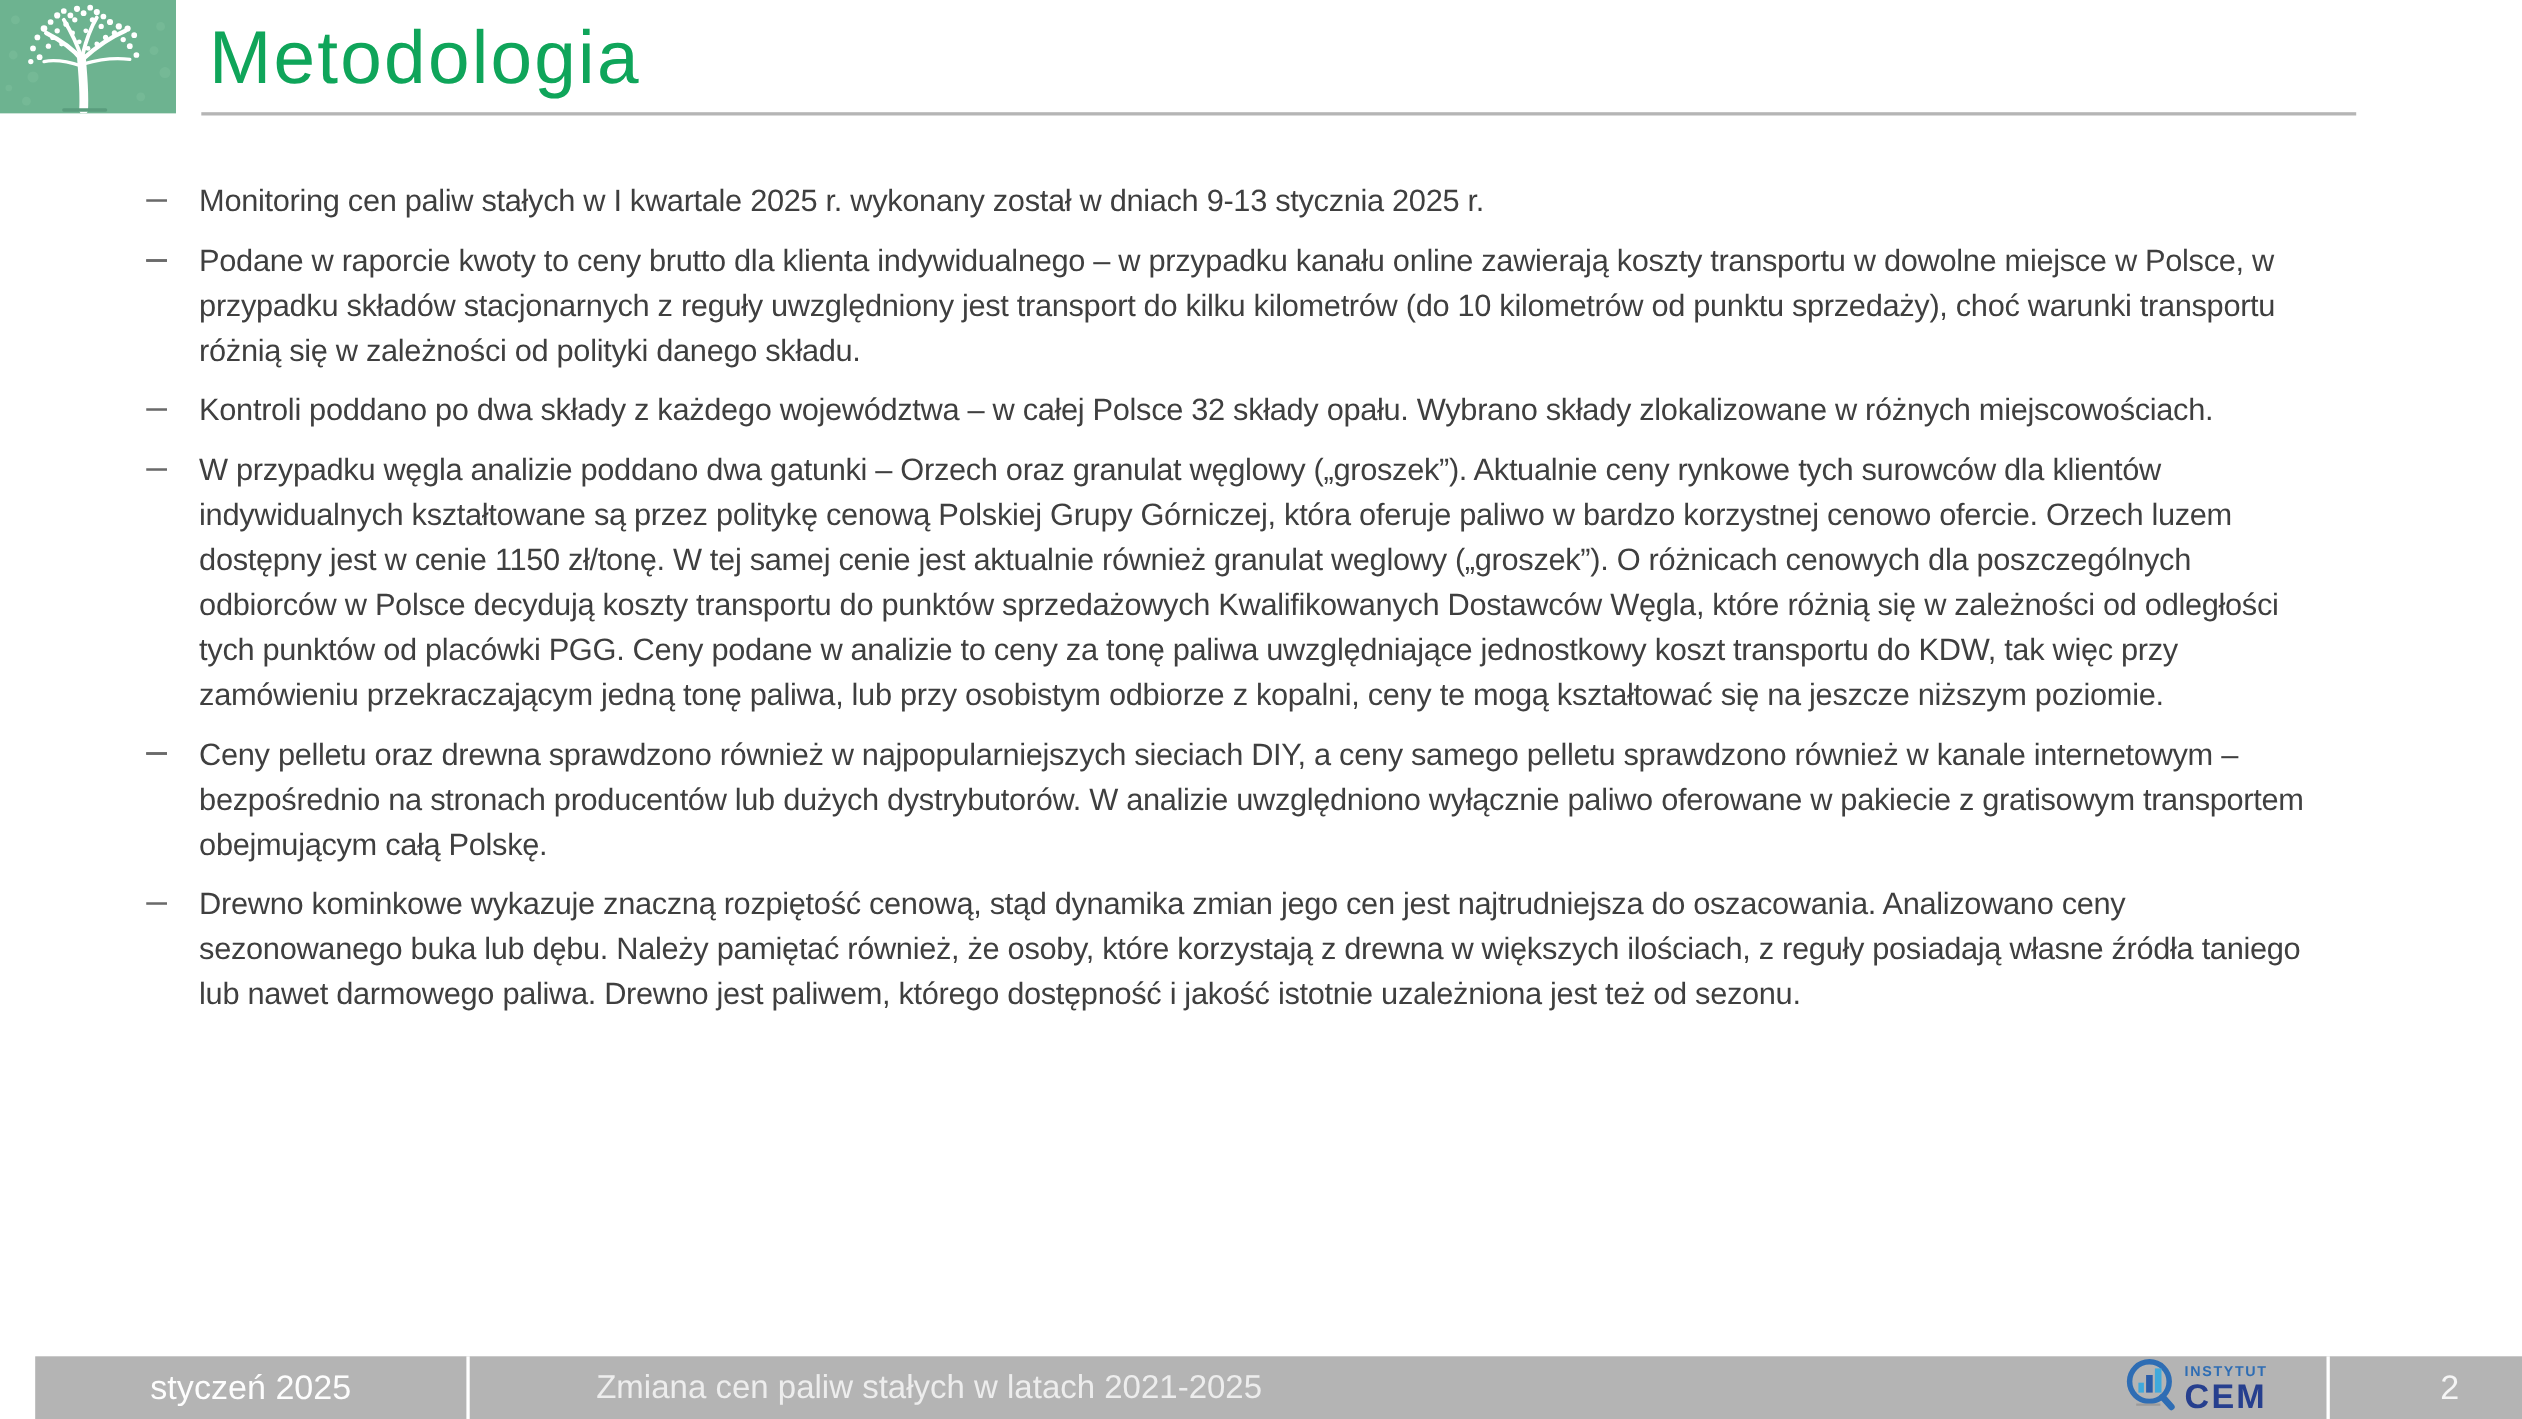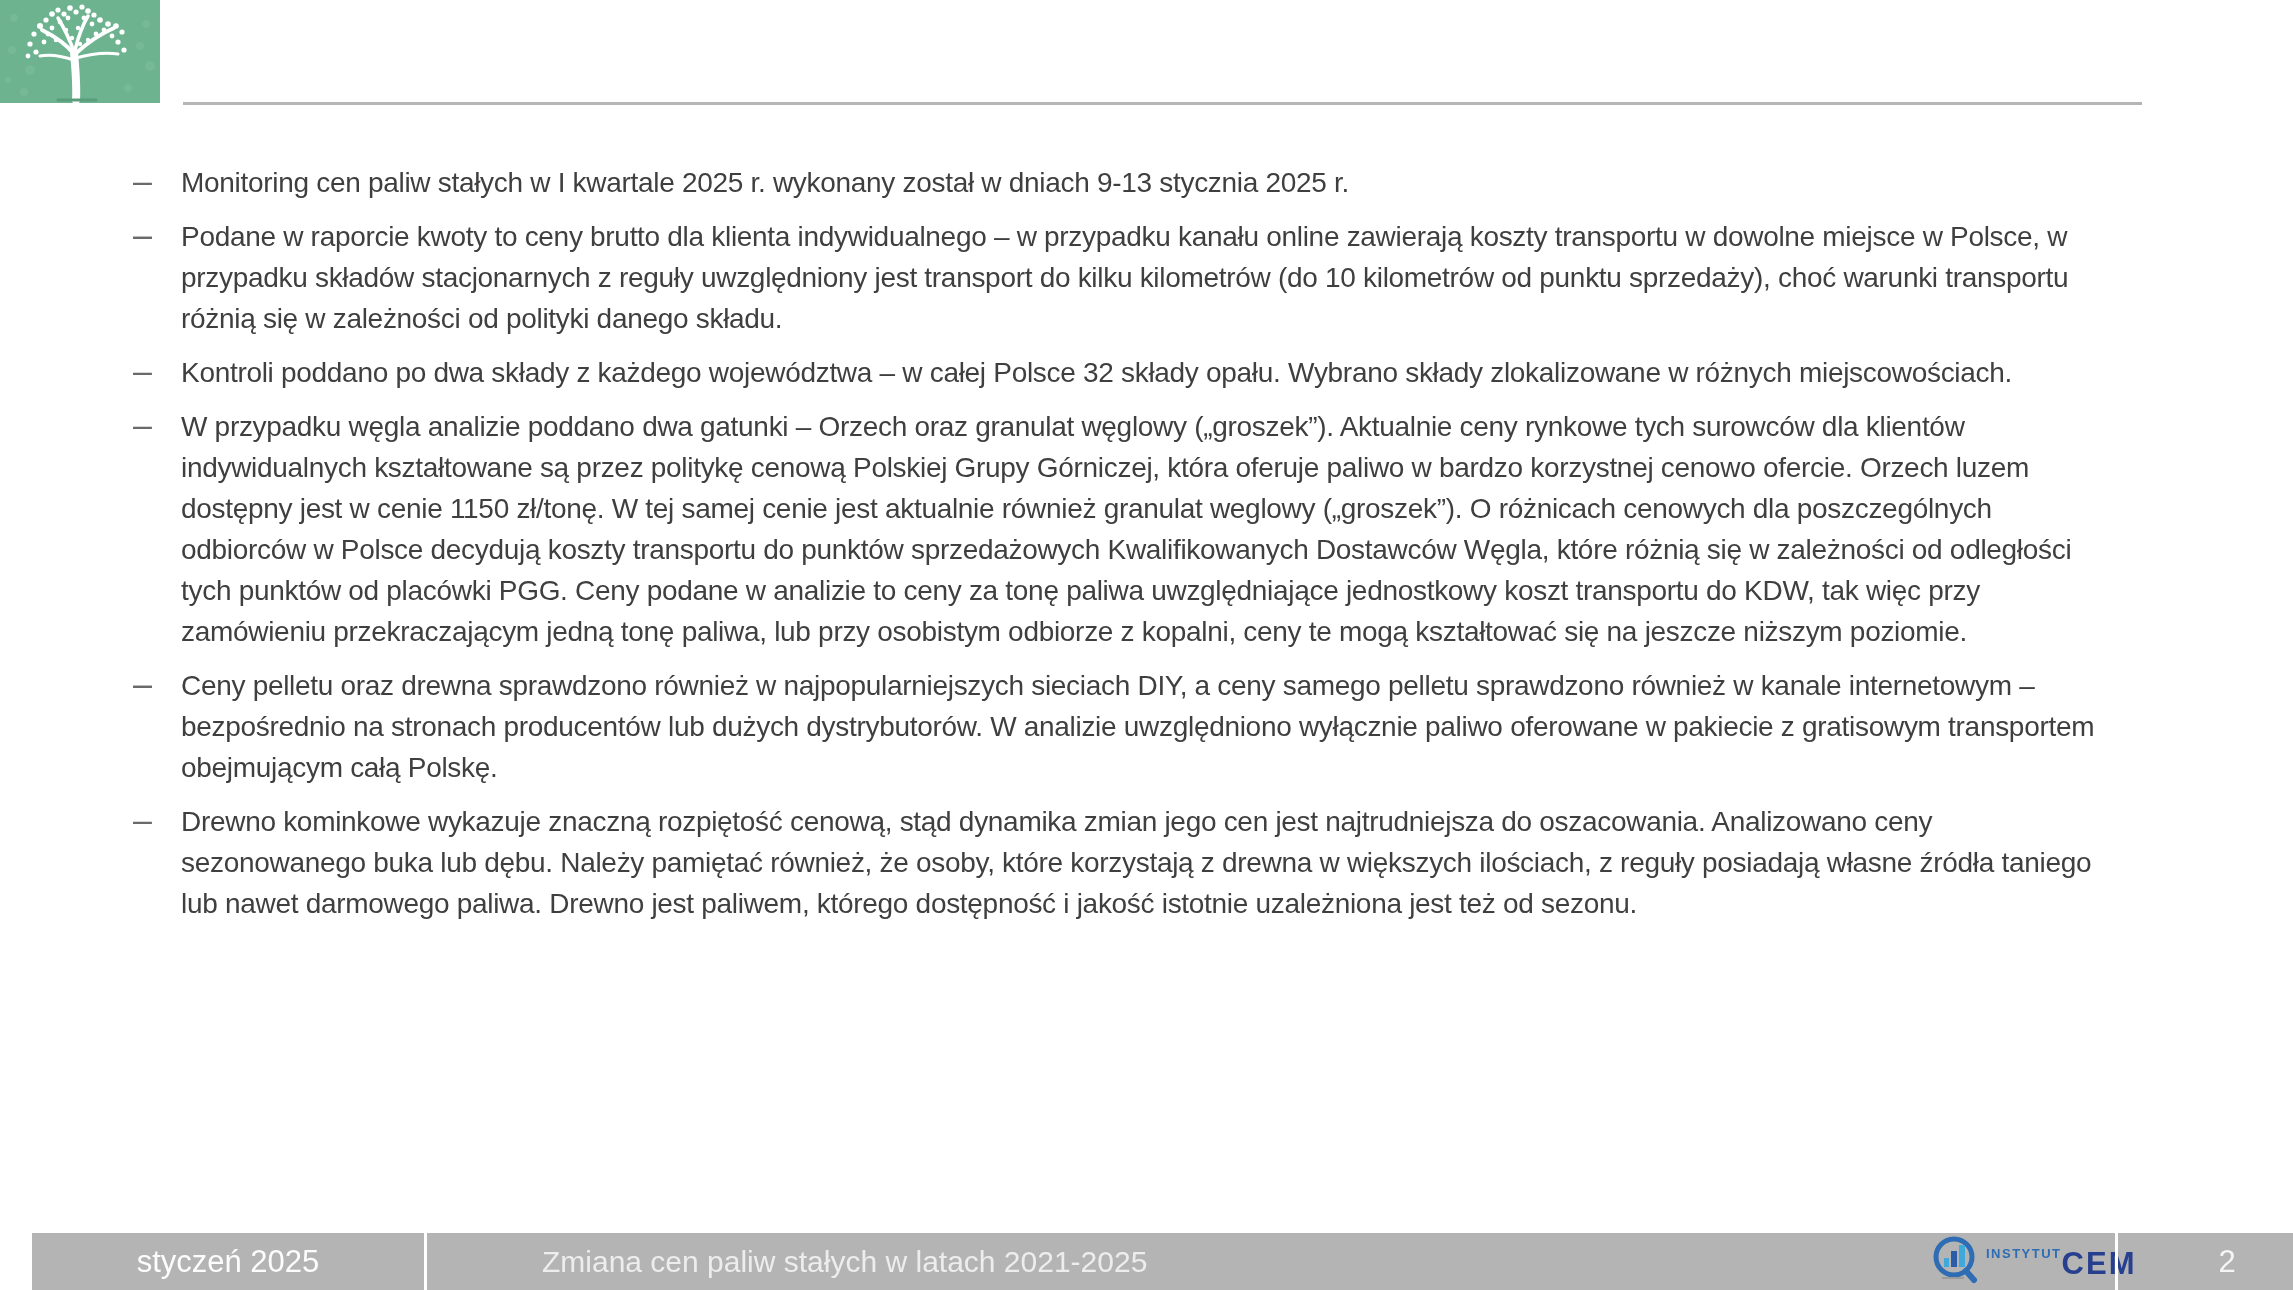--- a/index.html
+++ b/index.html
@@ -79,21 +79,21 @@
   .footer-subtitle{
     position:absolute;left:510px;top:0;height:100%;
     display:flex;align-items:center;
     font-size:30px;color:#ededed;
   }
   .cem-logo{
     position:absolute;left:1898px;top:4px;height:49px;
     display:flex;align-items:center;gap:4px;
   }
   .cem-text{
-    display:flex;flex-direction:row;align-items:flex-start;
+    display:flex;flex-direction:column;align-items:flex-start;
     line-height:1;margin-top:2px;
   }
   .cem-small{
     font-size:13px;font-weight:bold;letter-spacing:1.5px;
     color:var(--cem-mid-blue);
   }
   .cem-large{
     font-size:31px;font-weight:bold;letter-spacing:2px;
     color:var(--cem-dark-blue);
     margin-top:1px;
@@ -173,20 +173,21 @@
             <circle cx="88" cy="40" r="2.2"></circle>
             <circle cx="66" cy="30" r="2.2"></circle>
           <circle cx="78" cy="28" r="2.2"></circle>
             <circle cx="72" cy="38" r="2.2"></circle>
             <circle cx="80" cy="44" r="2.2"></circle>
         </g>
       </svg>
     </span>
   </div>
 
+  <div class="slide-title">Metodologia</div>
   <div class="title-rule"></div>
 
   <ul class="bullets">
     <li>
       <span class="bullet-dash">–</span>
       <span>Monitoring cen paliw stałych w I kwartale 2025 r. wykonany został w dniach 9-13 stycznia 2025 r.</span>
     </li>
 
     <li>
       <span class="bullet-dash">–</span>

